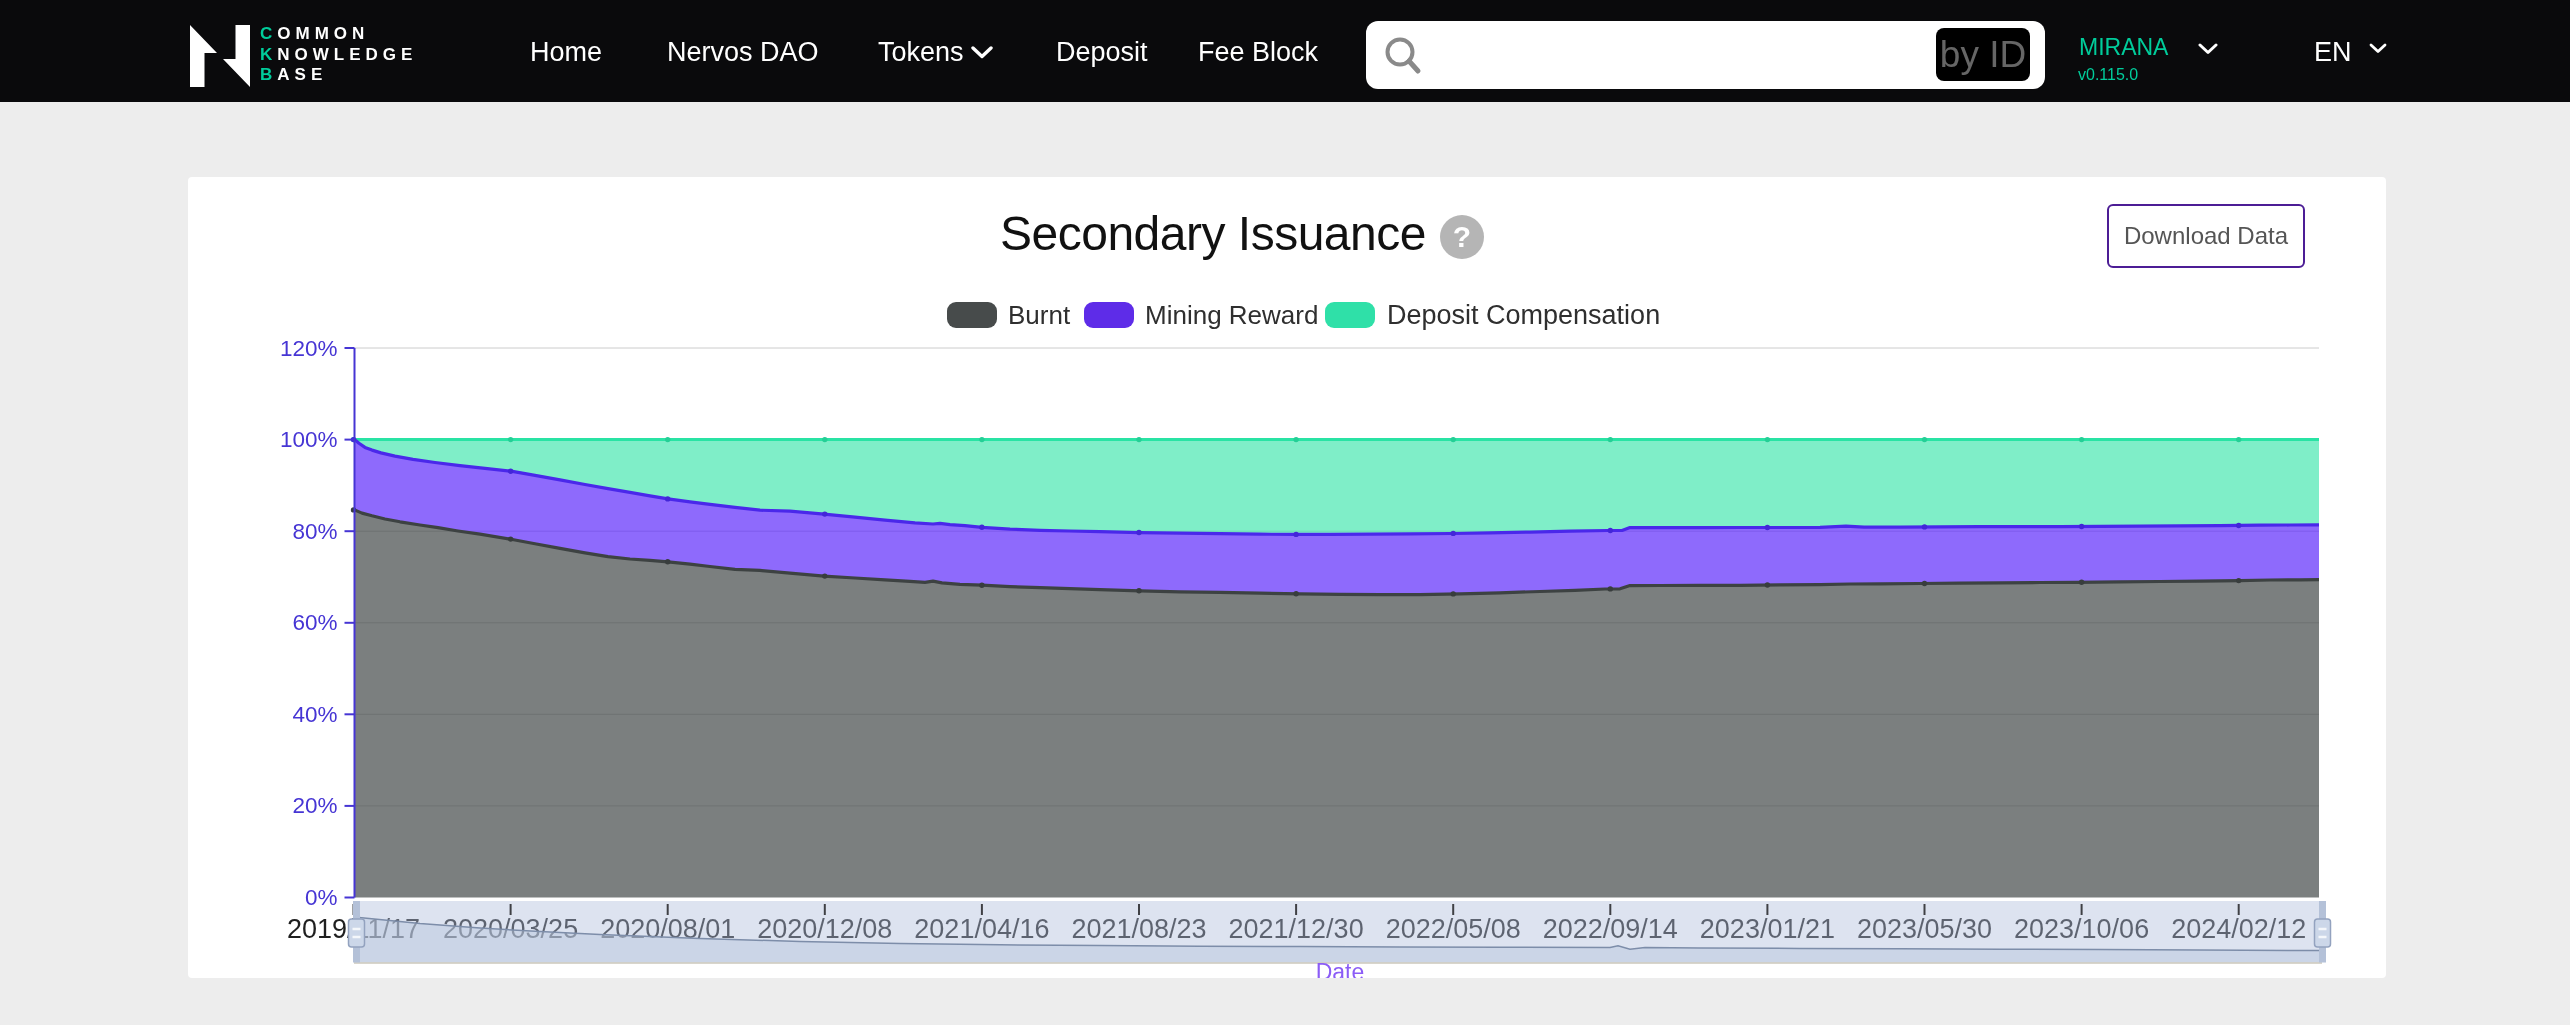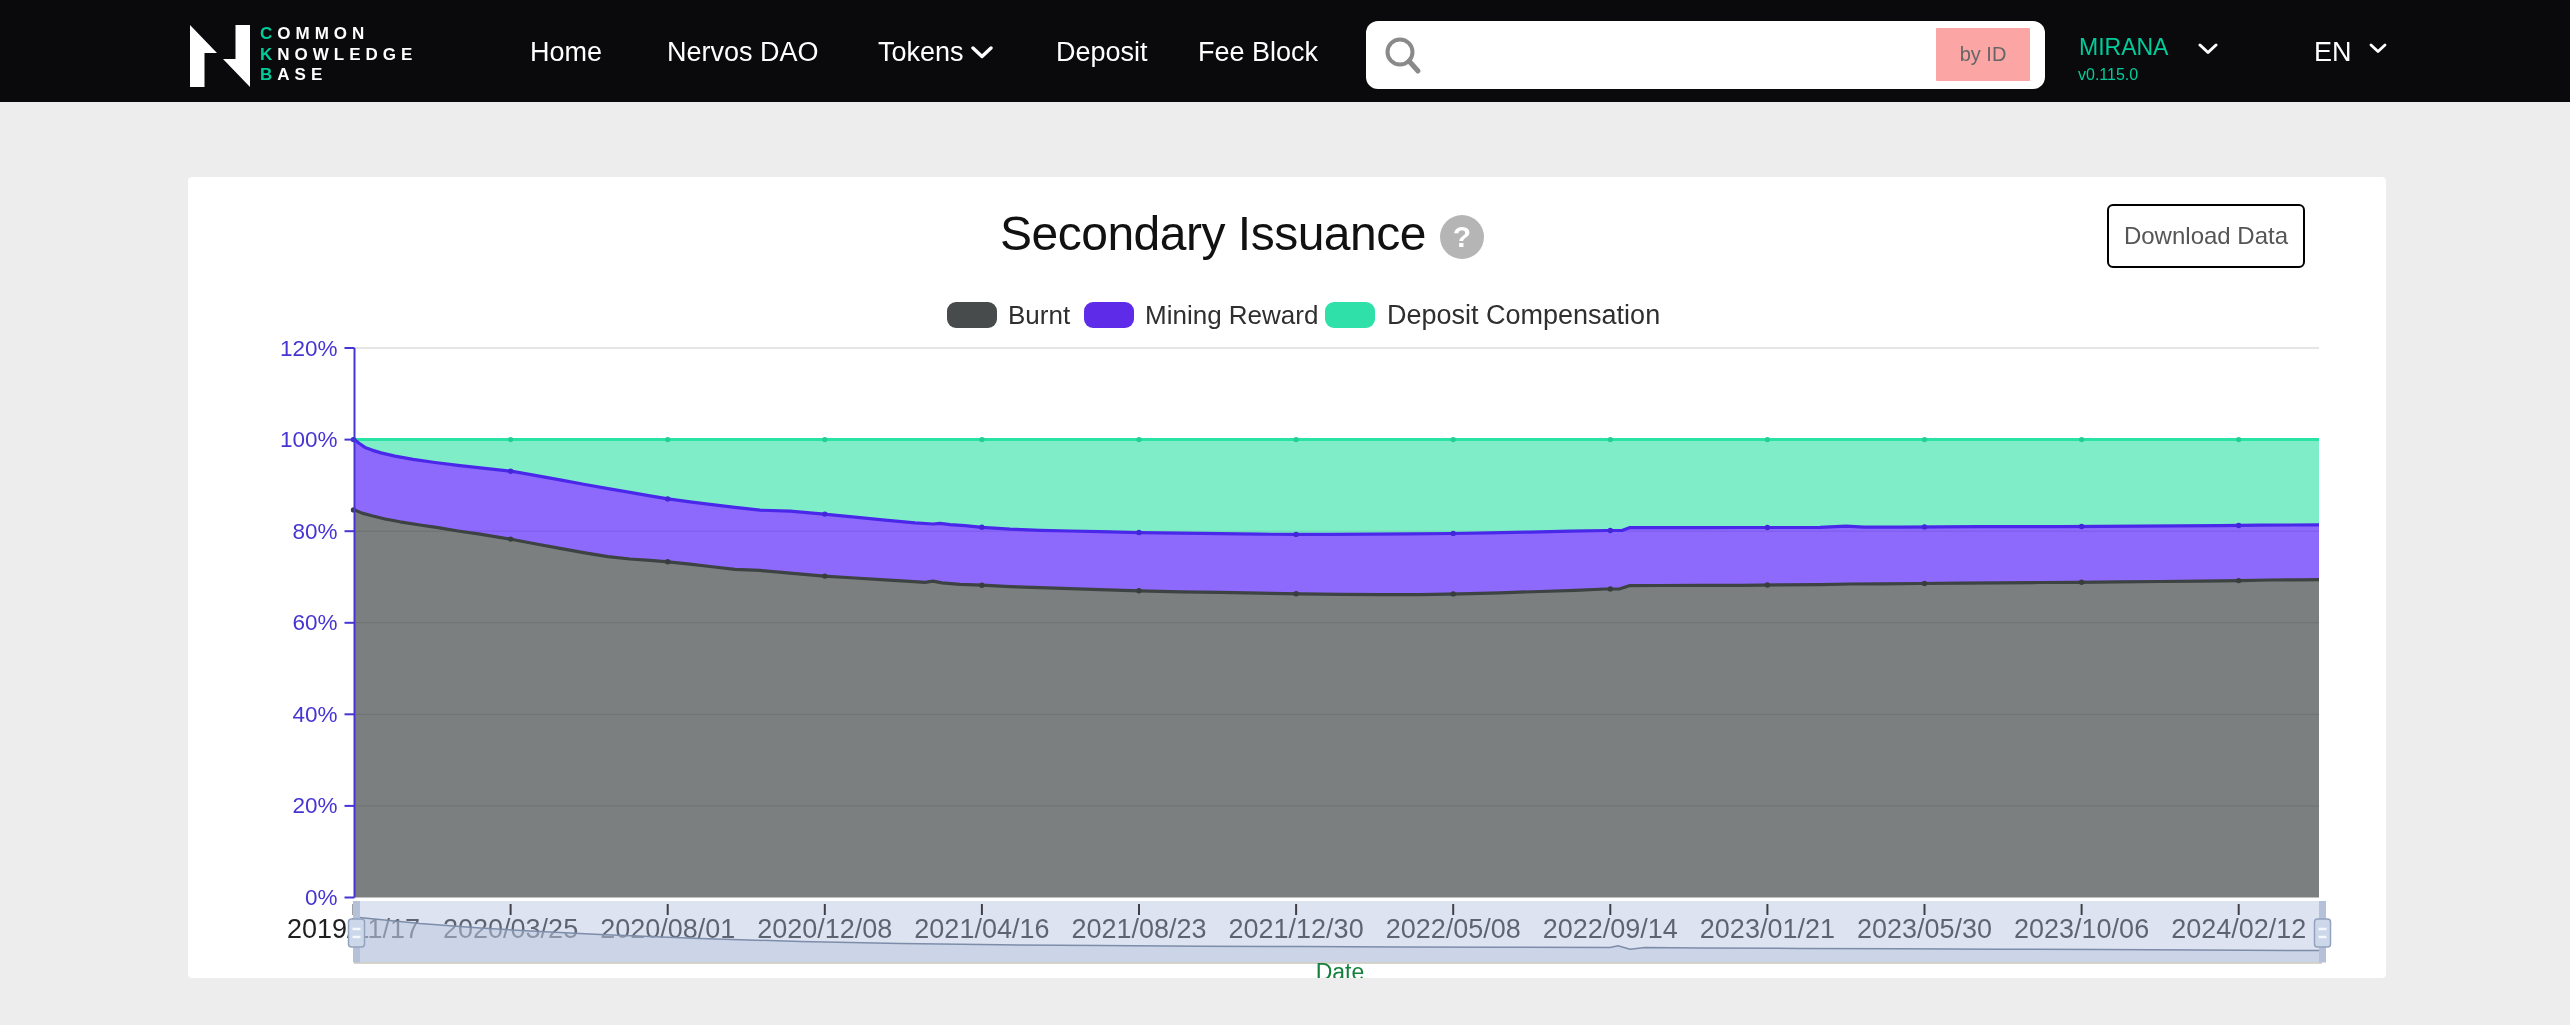--- a/index.html
+++ b/index.html
@@ -20,21 +20,21 @@
   <svg class="abs" style="left:971px;top:46px" width="22" height="13" viewBox="0 0 22 13">
       <polyline points="2,2 11,10.5 20,2" fill="none" stroke="#fff" stroke-width="3.4" stroke-linecap="round" stroke-linejoin="round"></polyline>
     </svg>
   <div class="nav" style="left:1056px">Deposit</div>
   <div class="nav" style="left:1198px">Fee Block</div>
   <div class="abs" style="left:1366px;top:21px;width:679px;height:68px;background:#fff;border-radius:12px">
     <svg class="abs" style="left:17px;top:15px" width="40" height="40" viewBox="0 0 40 40">
         <circle cx="17" cy="16" r="12.5" fill="none" stroke="#8a8a8a" stroke-width="4"></circle>
         <line x1="26" y1="25" x2="35" y2="35" stroke="#8a8a8a" stroke-width="5" stroke-linecap="round"></line>
       </svg>
-    <div class="abs" style="right:15px;top:7px;width:94px;height:53px;background:#fca5a5;border-radius:1px;line-height:53px;text-align:center;font-size:20px;color:#666">by ID</div>
+    <div class="abs" style="right:15px;top:7px;width:94px;height:53px;background:#000000;border-radius:8px;line-height:53px;text-align:center;font-size:37px;color:#666">by ID</div>
   </div>
   <div class="abs" style="left:2079px;top:34px;color:#00cc9b;font-size:23px">MIRANA</div>
   <div class="abs" style="left:2078px;top:66px;color:#00cc9b;font-size:16px">v0.115.0</div>
   <svg class="abs" style="left:2198px;top:43px" width="20" height="12" viewBox="0 0 20 12">
       <polyline points="2,2 10,9.5 18,2" fill="none" stroke="#fff" stroke-width="3" stroke-linecap="round" stroke-linejoin="round"></polyline>
     </svg>
   <div class="nav" style="left:2314px;font-size:27px">EN</div>
   <svg class="abs" style="left:2369px;top:43px" width="18" height="11" viewBox="0 0 18 11">
       <polyline points="2,2 9,8.5 16,2" fill="none" stroke="#fff" stroke-width="2.8" stroke-linecap="round" stroke-linejoin="round"></polyline>
     </svg>
@@ -157,19 +157,19 @@
     <rect x="348.5" y="919" width="16" height="28" rx="3" fill="#ccd7e9" stroke="#93a2bf" stroke-width="1.5"></rect>
     <line x1="352.5" y1="929" x2="360.5" y2="929" stroke="#f4f7fb" stroke-width="2.5"></line>
     <line x1="352.5" y1="937" x2="360.5" y2="937" stroke="#f4f7fb" stroke-width="2.5"></line>
 <rect x="2319.0" y="901" width="7" height="61.5" fill="#b4c1d8"></rect>
     <rect x="2314.5" y="919" width="16" height="28" rx="3" fill="#ccd7e9" stroke="#93a2bf" stroke-width="1.5"></rect>
     <line x1="2318.5" y1="929" x2="2326.5" y2="929" stroke="#f4f7fb" stroke-width="2.5"></line>
     <line x1="2318.5" y1="937" x2="2326.5" y2="937" stroke="#f4f7fb" stroke-width="2.5"></line>
 </svg>
 <div class="abs" style="left:1000px;top:206px;font-size:48px;letter-spacing:-0.5px;color:#111">Secondary Issuance</div>
 <div class="abs" style="left:1440px;top:215px;width:44px;height:44px;border-radius:50%;background:#b5b5b5;color:#fff;font-size:30px;font-weight:bold;text-align:center;line-height:44px">?</div>
-<div class="abs" style="left:2107px;top:204px;width:198px;height:64px;border:2px solid #000000;border-radius:6px;text-align:center;line-height:60px;font-size:24px;color:#555;background:#fff">Download Data</div>
+<div class="abs" style="left:2107px;top:204px;width:198px;height:64px;border:2px solid #4c1d95;border-radius:6px;text-align:center;line-height:60px;font-size:24px;color:#555;background:#fff">Download Data</div>
 <div class="abs" style="left:947px;top:302px;width:50px;height:26px;border-radius:9px;background:#474b4b"></div>
 <div class="abs" style="left:1008px;top:300px;font-size:26px;color:#2f2f2f">Burnt</div>
 <div class="abs" style="left:1084px;top:302px;width:50px;height:26px;border-radius:9px;background:#5e2ce8"></div>
 <div class="abs" style="left:1145px;top:300px;font-size:26px;color:#2f2f2f">Mining Reward</div>
 <div class="abs" style="left:1325px;top:302px;width:50px;height:26px;border-radius:9px;background:#2fe0a8"></div>
 <div class="abs" style="left:1387px;top:300px;font-size:27px;color:#2f2f2f">Deposit Compensation</div>
-<div class="abs" style="left:1290px;top:959px;width:100px;font-size:23px;color:#15803d;text-align:center;height:19px;overflow:hidden">Date</div>
+<div class="abs" style="left:1290px;top:959px;width:100px;font-size:23px;color:#8b5cf6;text-align:center;height:19px;overflow:hidden">Date</div>
 </body></html>

